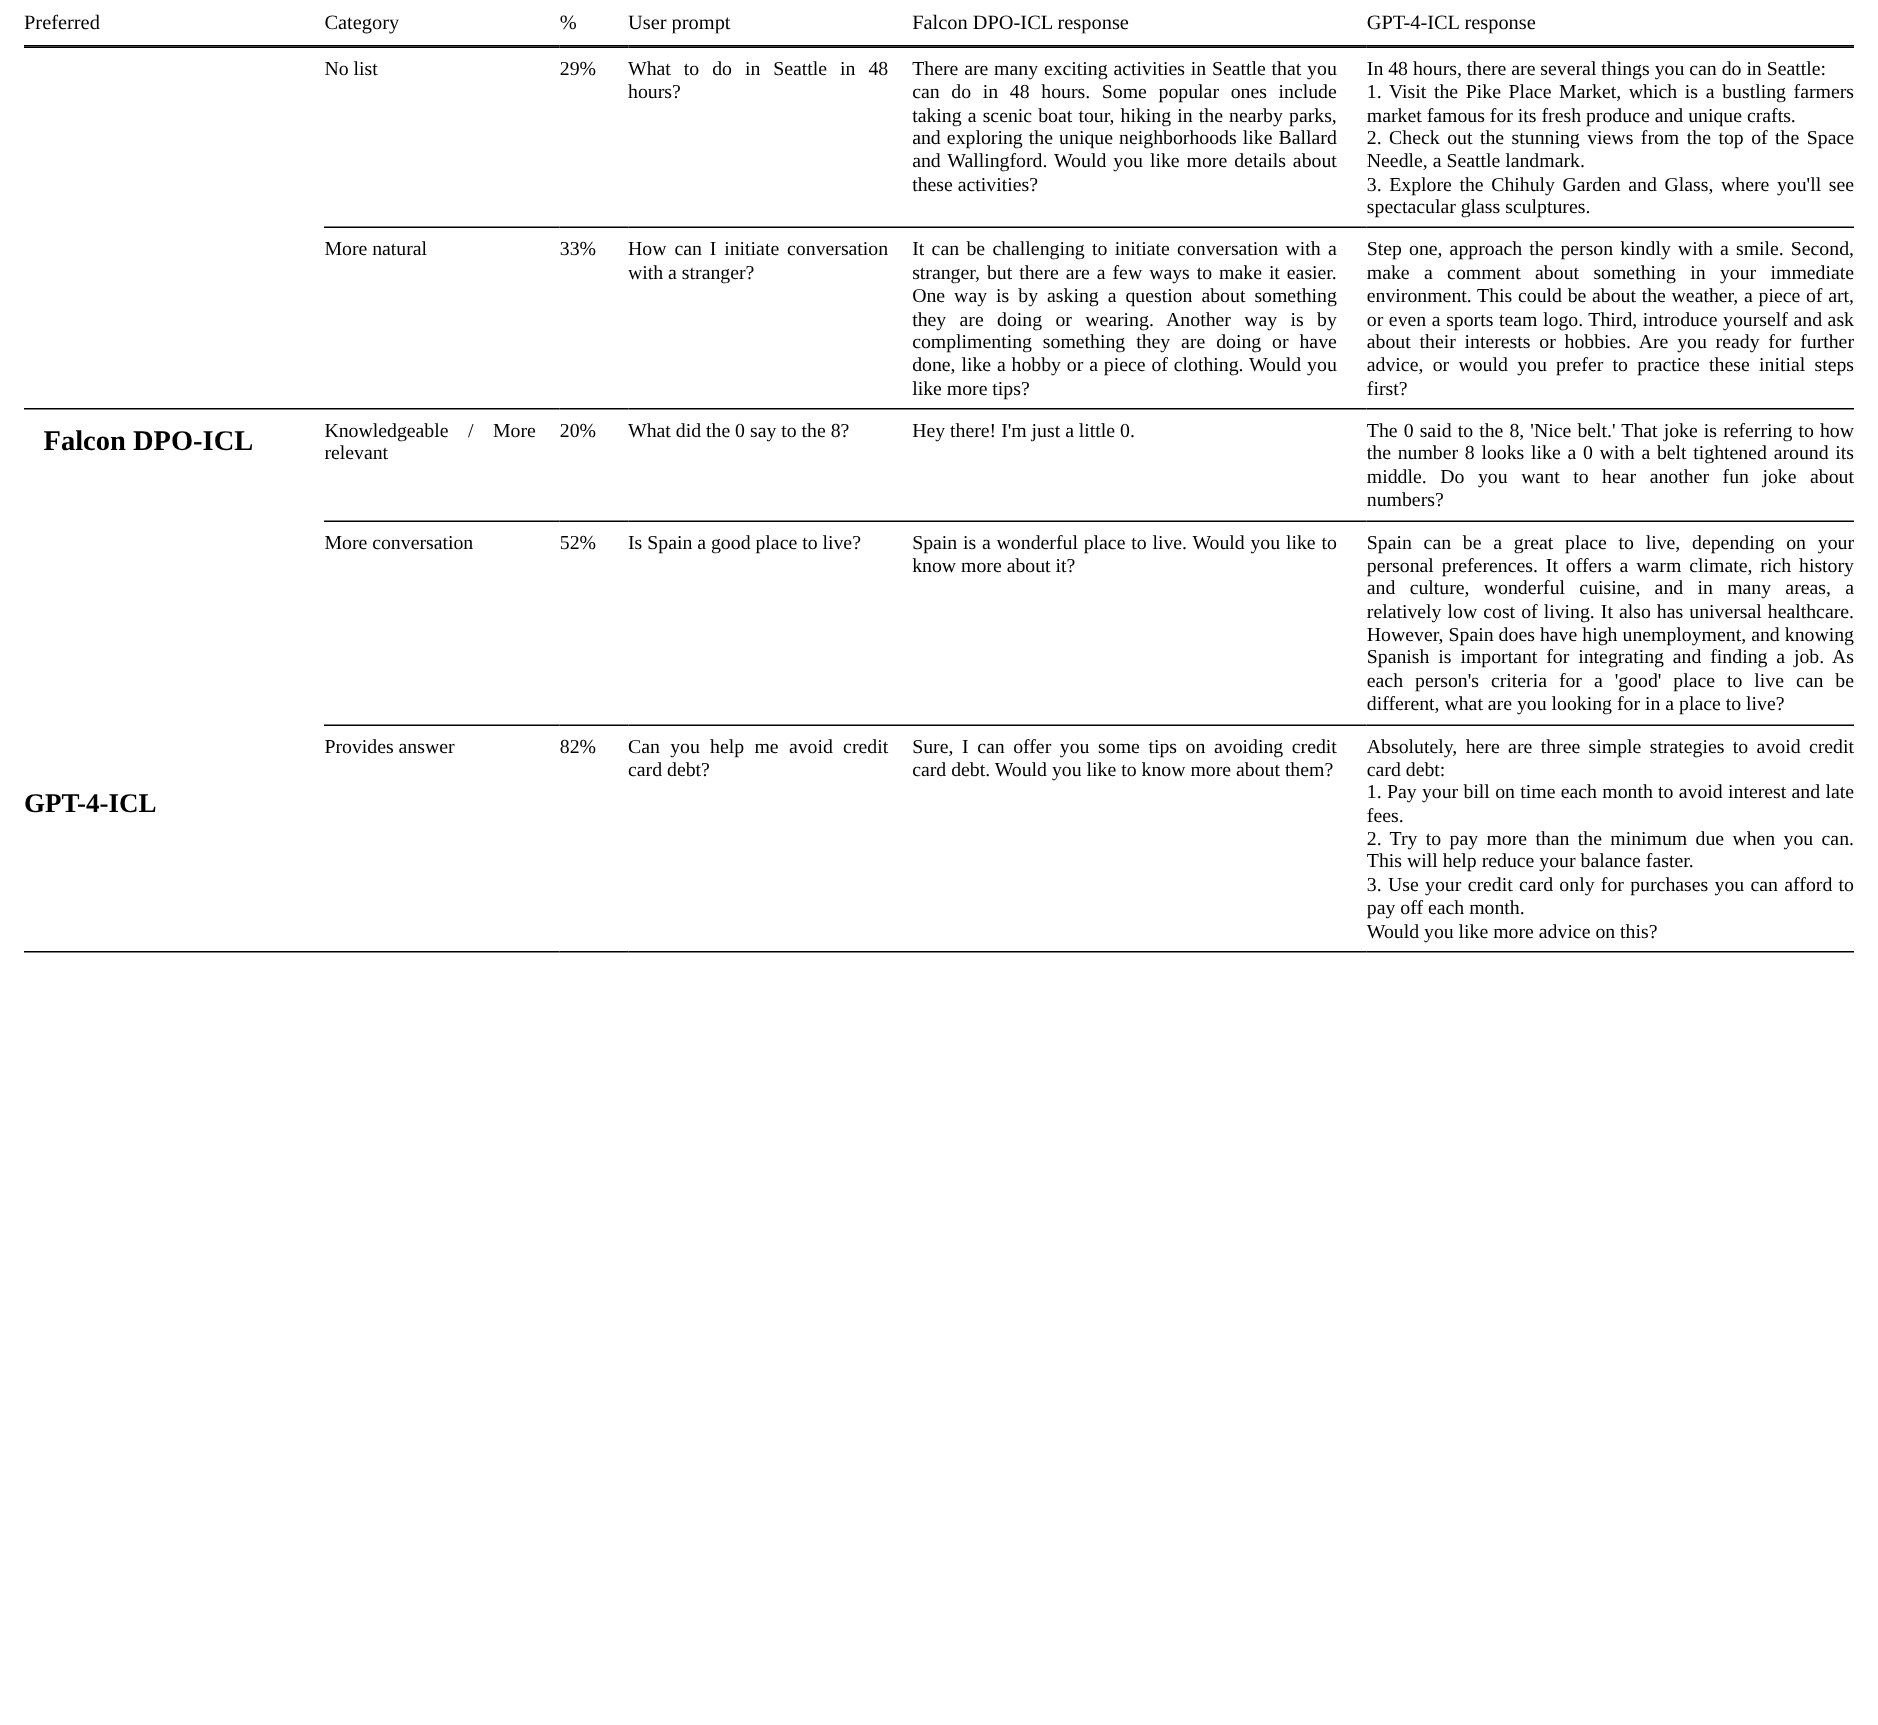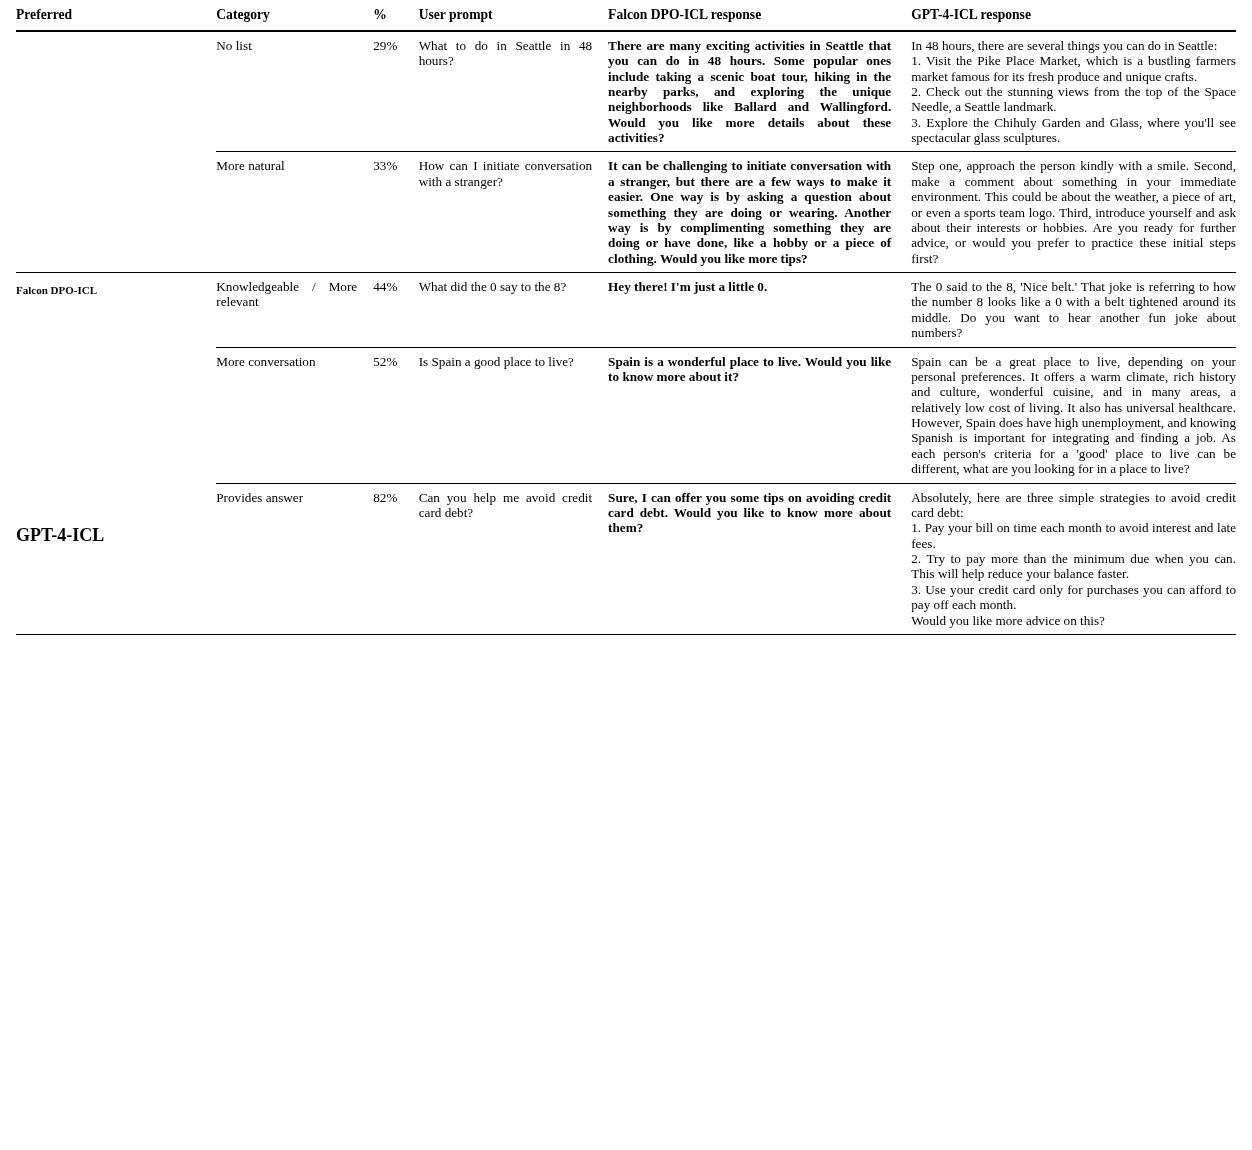--- a/index.html
+++ b/index.html
@@ -58,21 +58,21 @@
   }
   .rule-partial td {
     height: 0;
     padding: 0;
     font-size: 0;
     line-height: 0;
   }
 
   
   thead th {
-    font-weight: bold;
+    font-weight: normal;
     text-align: left;
     vertical-align: bottom;
     padding: 7px 0 7px 0;
     font-size: 13.6px;
   }
   thead th.c-pct { text-align: left; }
 
   
   col.c1 { width: 185px; }
   col.c2 { width: 145px; }
@@ -87,31 +87,31 @@
   }
 
   td.preferred {
     font-weight: bold;
     font-size: 13.6px;
     padding-right: 8px;
   }
   td.category { padding-right: 16px; }
   td.pct { padding-right: 10px; white-space: nowrap; margin-top: 19px; }
   td.prompt { padding-right: 16px; }
-  td.resp-a { padding-right: 20px; font-weight: bold; }
+  td.resp-a { padding-right: 20px; }
   td.resp-b { padding-right: 0; }
 
   .just { text-align: justify; text-justify: inter-word; margin-left: 44px; }
   .just-cat { text-align: justify; text-justify: inter-word; }
   .lab-falcon {
     position: absolute;
     top: 252px;
-    left: 0;
+    left: 13px;
     font-weight: bold;
-    font-size: 11px;
+    font-size: 19px;
     white-space: nowrap;
   }
   .lab-gpt {
     position: absolute;
     top: 252px;
     left: 0;
     font-weight: bold;
     font-size: 18px;
     white-space: nowrap;
   }
@@ -189,21 +189,21 @@
 
       <tr class="rule-mid">
         <td colspan="6"></td>
       </tr>
 
       <tr>
         <td class="preferred preferred-cell" rowspan="5">
           <span class="lab-gpt">GPT-4-ICL</span>
         </td>
         <td class="category just-cat">Knowledgeable / More relevant</td>
-        <td class="pct">44%</td>
+        <td class="pct">20%</td>
         <td class="prompt just">What did the 0 say to the 8?</td>
         <td class="resp-a">Hey there! I'm just a little 0.</td>
         <td class="resp-b just">The 0 said to the 8, 'Nice belt.' That joke is referring to how the number 8 looks like a 0 with a belt tightened around its middle. Do you want to hear another fun joke about numbers?</td>
       </tr>
 
       <tr class="rule-partial">
         <td class="line"></td>
         <td class="line"></td>
         <td class="line"></td>
         <td class="line"></td>

